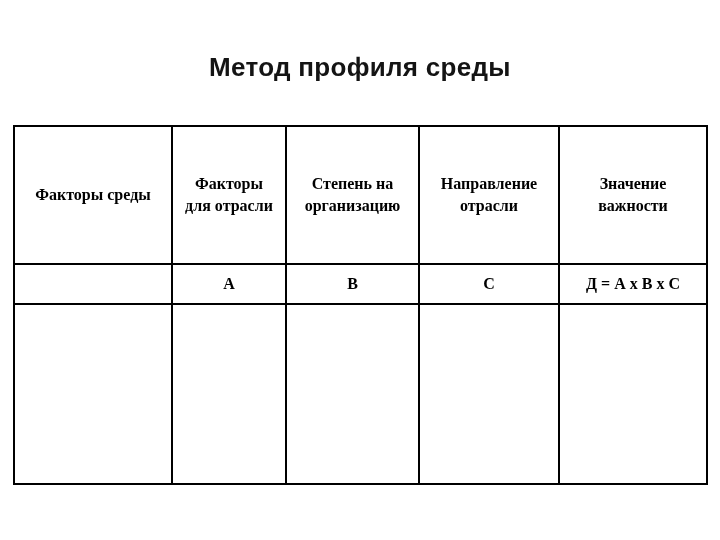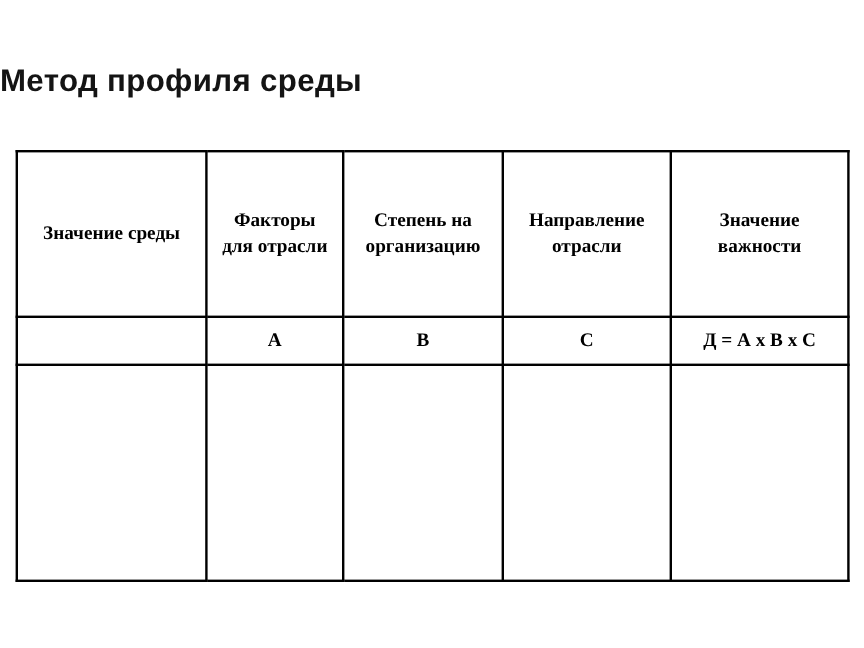--- a/index.html
+++ b/index.html
@@ -14,21 +14,21 @@
     background: #ffffff;
     overflow: hidden;
     font-family: "Liberation Serif", serif;
   }
   .title {
     position: absolute;
     top: 52px;
     left: 0;
     width: 100%;
     margin: 0;
-    text-align: left;
+    text-align: center;
     font-family: "Liberation Sans", sans-serif;
     font-weight: bold;
     font-size: 26px;
     letter-spacing: 0.3px;
     color: #141414;
   }
   table.profile-table {
     position: absolute;
     left: 13px;
     top: 125px;
@@ -73,21 +73,21 @@
   <table class="profile-table">
     <colgroup>
       <col style="width:158px">
       <col style="width:114px">
       <col style="width:133px">
       <col style="width:140px">
       <col style="width:148px">
     </colgroup>
     <tbody>
       <tr class="header-row">
-        <th>Значение среды</th>
+        <th>Факторы среды</th>
         <th>Факторы для отрасли</th>
         <th>Степень на организацию</th>
         <th>Направление отрасли</th>
         <th>Значение важности</th>
       </tr>
       <tr class="formula-row">
         <td></td>
         <td>А</td>
         <td>В</td>
         <td>С</td>

